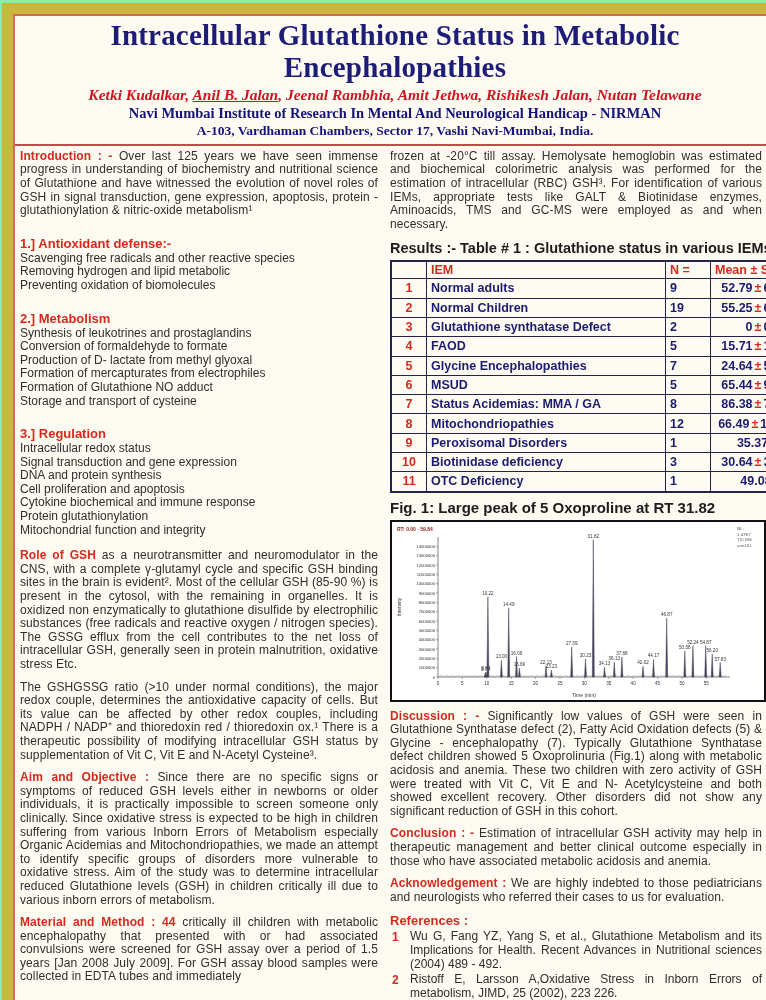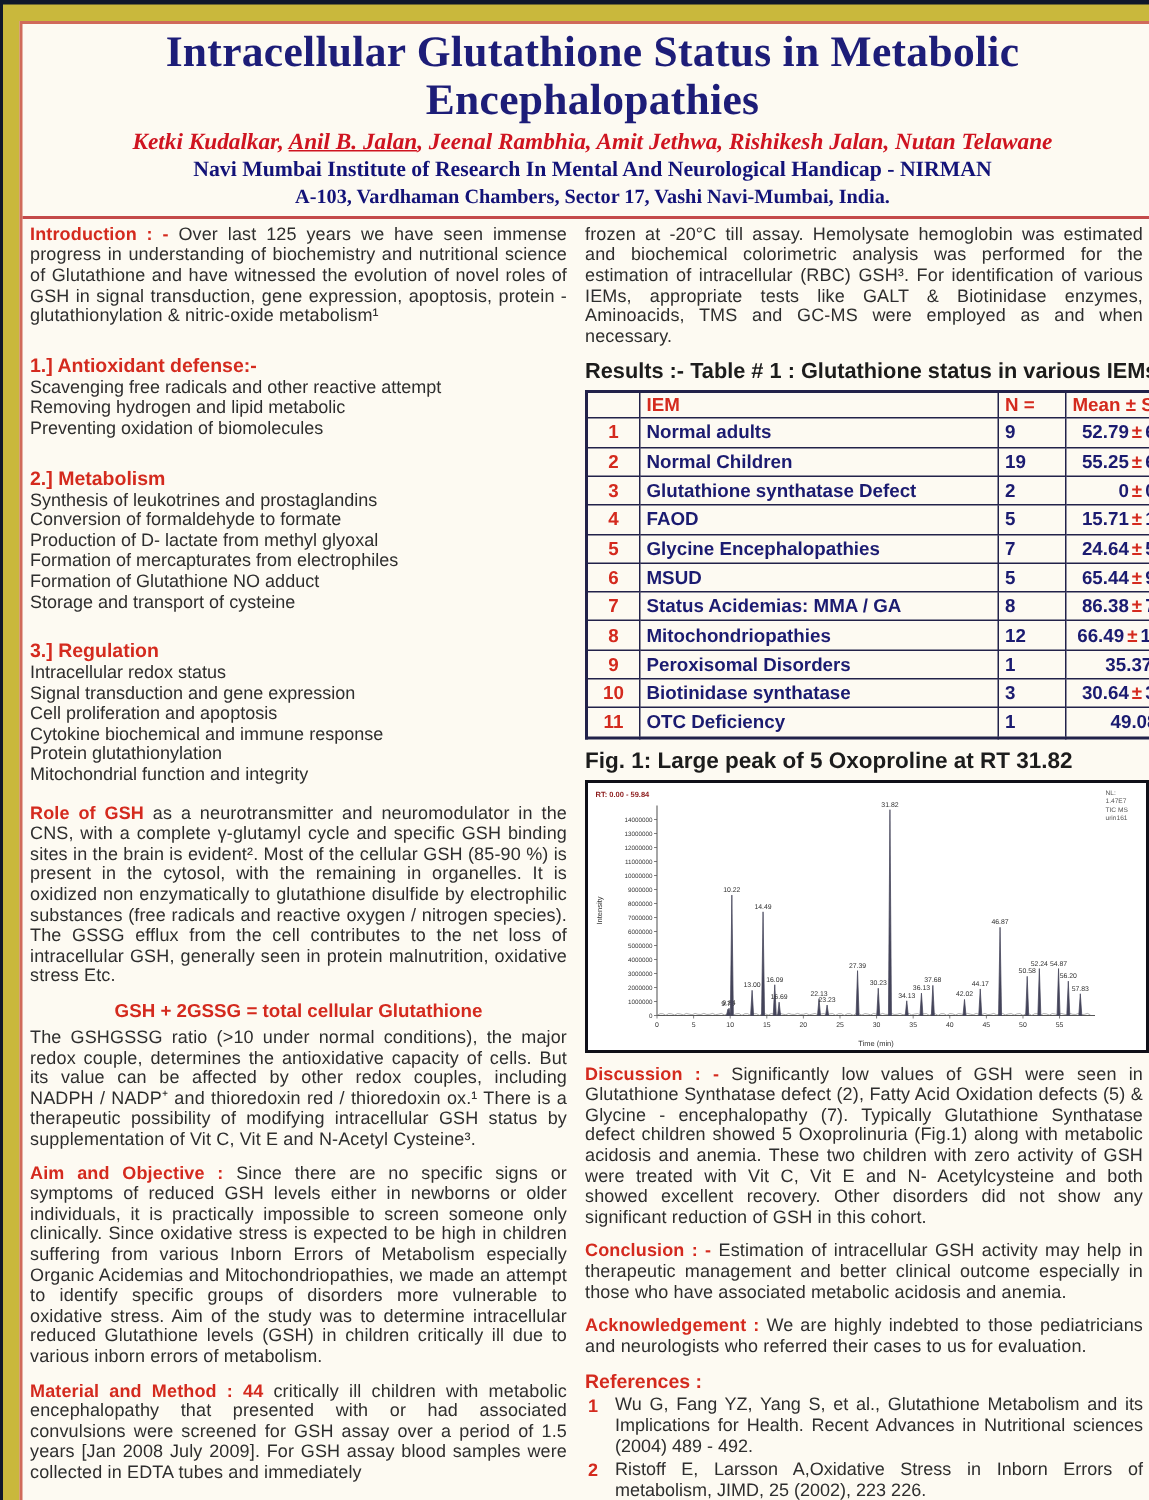--- a/index.html
+++ b/index.html
@@ -1,16 +1,16 @@
 <!DOCTYPE html>
 <html><head>
 <meta charset="utf-8">
 <style>
   html,body{margin:0;padding:0;background:#e8e4da;}
-  .page{position:relative;width:766px;height:1000px;background:#0f172a;overflow:hidden;
+  .page{position:relative;width:766px;height:1000px;background:#86efac;overflow:hidden;
         font-family:"Liberation Sans", sans-serif;}
   .olive{position:absolute;left:2px;top:3px;width:764px;height:997px;background:#c9b83c;}
   .inner{position:absolute;left:13px;top:14px;width:760px;height:1000px;
          background:#fdfaf2;border:2px solid #d06a5a;}
   
   .hdr{text-align:center;padding-top:4px;}
   .title{font-family:"Liberation Serif", serif;font-weight:bold;font-size:29px;
          color:#1d1d78;letter-spacing:.2px;line-height:1.1;}
   .authors{font-family:"Liberation Serif", serif;font-weight:bold;font-style:italic;
            font-size:15.5px;color:#cf1420;margin-top:2px;}
@@ -69,48 +69,48 @@
     <div class="rule"></div>
 
     <div class="cols">
 
       <div class="col-l">
         <p class="para"><span class="lead">Introduction : - </span><span>Over last 125 years we have seen immense progress in understanding of biochemistry and nutritional science of Glutathione and have witnessed the evolution of novel roles of GSH in signal transduction, gene expression, apoptosis, protein - glutathionylation &amp; nitric-oxide metabolism¹</span></p>
 
 
         <div class="sec">
           <div class="sec-h">1.]  Antioxidant defense:-</div>
-          <div class="sec-i">Scavenging free radicals and other reactive attempt</div>
+          <div class="sec-i">Scavenging free radicals and other reactive species</div>
           <div class="sec-i">Removing hydrogen and lipid metabolic</div>
           <div class="sec-i">Preventing oxidation of biomolecules</div>
         </div>
 
         <div class="sec">
           <div class="sec-h">2.]  Metabolism</div>
           <div class="sec-i">Synthesis of leukotrines and prostaglandins</div>
           <div class="sec-i">Conversion of formaldehyde to formate</div>
           <div class="sec-i">Production of D- lactate from methyl glyoxal</div>
           <div class="sec-i">Formation of mercapturates from electrophiles</div>
           <div class="sec-i">Formation of Glutathione  NO adduct</div>
           <div class="sec-i">Storage and transport of cysteine</div>
         </div>
 
         <div class="sec">
           <div class="sec-h">3.]  Regulation</div>
           <div class="sec-i">Intracellular redox status</div>
           <div class="sec-i">Signal transduction and gene expression</div>
+          <div class="sec-i">DNA and protein synthesis</div>
           <div class="sec-i">Cell proliferation and apoptosis</div>
           <div class="sec-i">Cytokine biochemical and immune response</div>
           <div class="sec-i">Protein glutathionylation</div>
           <div class="sec-i">Mitochondrial function and integrity</div>
         </div>
 
         <p class="para" style="margin-top:12px"><span class="lead">Role of GSH </span><span>as a neurotransmitter and neuromodulator in the CNS, with a complete γ-glutamyl cycle and specific GSH binding sites in the brain is evident². Most of the cellular GSH (85-90 %) is present in the cytosol, with the remaining in organelles. It is oxidized non enzymatically to glutathione disulfide by electrophilic substances (free radicals and reactive oxygen / nitrogen species). The GSSG efflux from the cell contributes to the net loss of intracellular GSH, generally seen in protein malnutrition, oxidative stress Etc.</span></p>
 
-        <div class="formula">GSH + 2GSSG = total cellular Glutathione</div>
 
         <p class="para">The GSHGSSG ratio (&gt;10 under normal conditions), the major redox couple, determines the antioxidative capacity of cells. But its value can be affected by other redox couples, including NADPH / NADP⁺ and thioredoxin red / thioredoxin ox.¹ There is a therapeutic possibility of modifying intracellular GSH status by supplementation of Vit C, Vit E and N-Acetyl Cysteine³.</p>
 
         <p class="para"><span class="lead">Aim and Objective : </span><span>Since there are no specific signs or symptoms of reduced GSH levels either in newborns or older individuals, it is practically impossible to screen someone only clinically. Since oxidative stress is expected to be high in children suffering from various Inborn Errors of Metabolism especially Organic Acidemias and Mitochondriopathies, we made an attempt to identify specific groups of disorders more vulnerable to oxidative stress. Aim of the study was to determine intracellular reduced Glutathione levels (GSH) in children critically ill due to various inborn errors of metabolism.</span></p>
 
         <p class="para"><span class="lead">Material and Method : 44 </span><span>critically ill children with metabolic encephalopathy that presented with or had associated convulsions were screened for GSH assay over a period of 1.5 years [Jan 2008  July 2009]. For GSH assay blood samples were collected in EDTA tubes and immediately</span></p>
       </div>
 
       <div class="col-r">
         <p class="para">frozen at -20°C till assay. Hemolysate hemoglobin was estimated and biochemical colorimetric analysis was performed for the estimation of intracellular (RBC) GSH³. For identification of various IEMs, appropriate tests like GALT &amp; Biotinidase enzymes, Aminoacids, TMS and GC-MS were employed as and when necessary.</p>
@@ -174,21 +174,21 @@
                 <td class="cval"><span>66.49</span><span class="pm">±</span><span>114.81</span></td>
               </tr>
           <tr>
                 <td class="cnum">9</td>
                 <td class="ciem">Peroxisomal Disorders</td>
                 <td class="cn">1</td>
                 <td class="cval"><span>35.373</span><span class="pm"></span><span></span></td>
               </tr>
           <tr>
                 <td class="cnum">10</td>
-                <td class="ciem">Biotinidase synthatase</td>
+                <td class="ciem">Biotinidase deficiency</td>
                 <td class="cn">3</td>
                 <td class="cval"><span>30.64</span><span class="pm">±</span><span>30.43</span></td>
               </tr>
           <tr>
                 <td class="cnum">11</td>
                 <td class="ciem">OTC Deficiency</td>
                 <td class="cn">1</td>
                 <td class="cval"><span>49.08</span><span class="pm"></span><span></span></td>
               </tr>
         </tbody>

